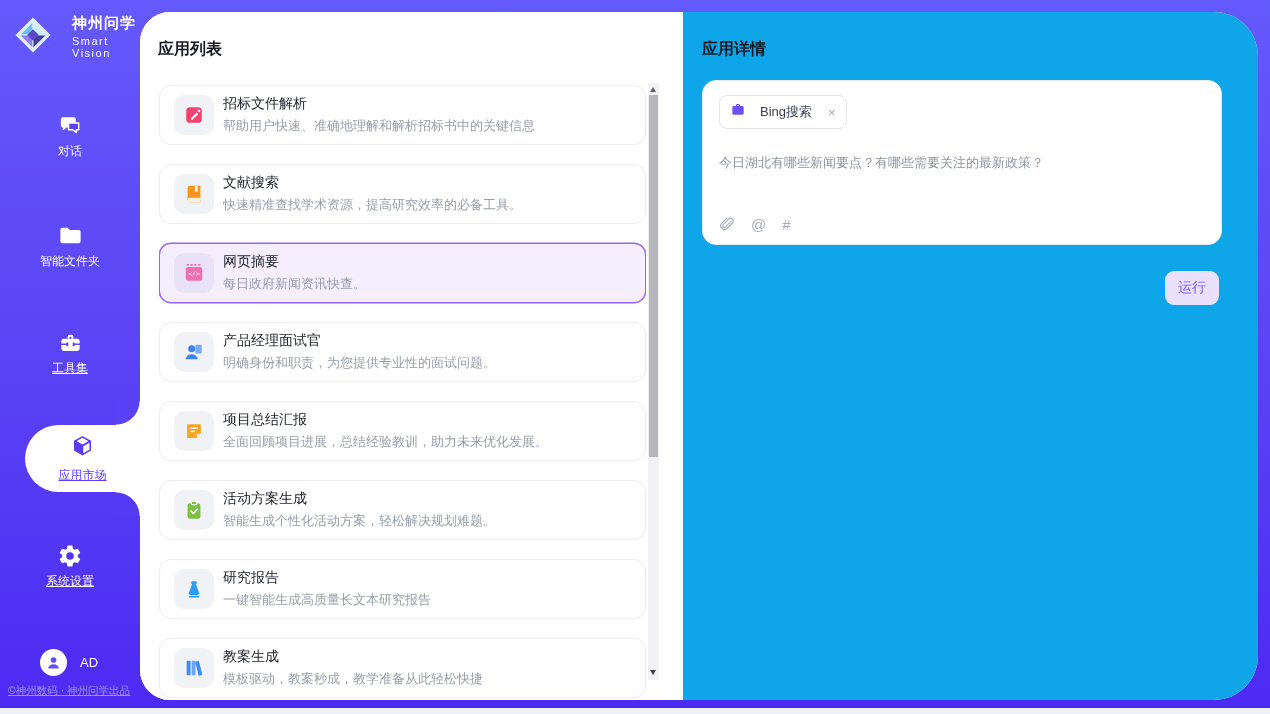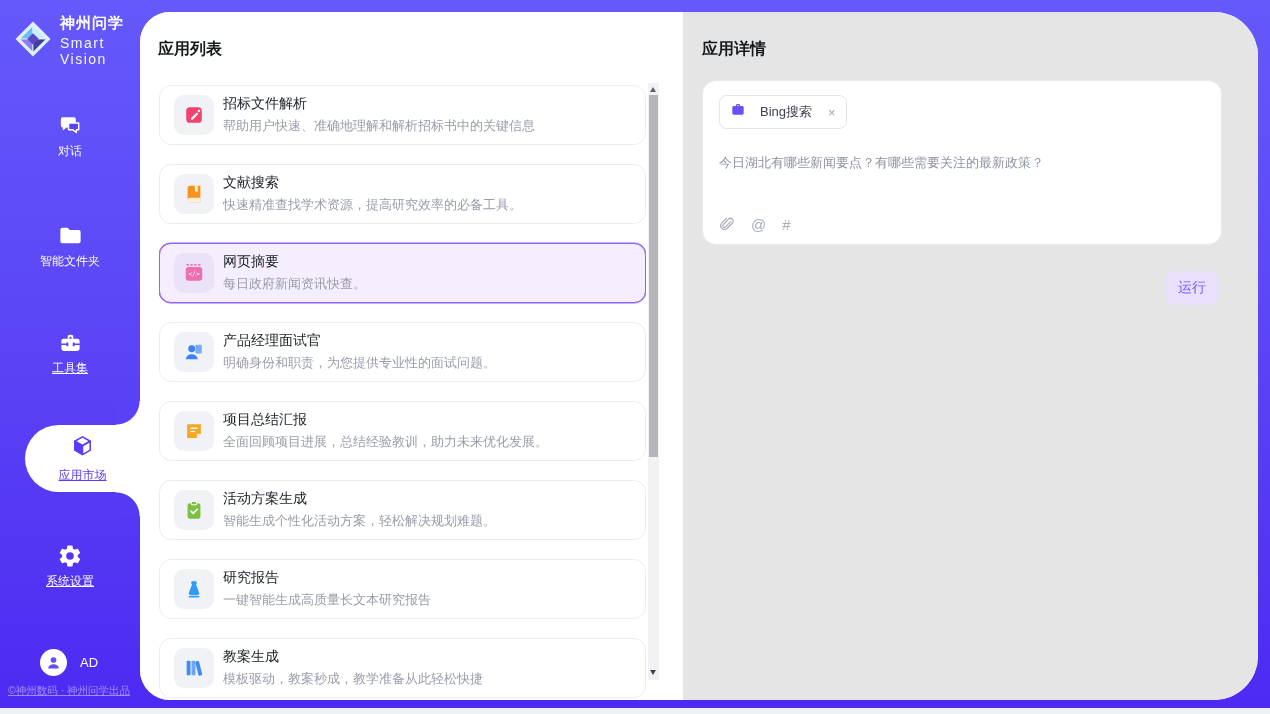--- a/index.html
+++ b/index.html
@@ -9,23 +9,23 @@
     background: #eef0f3;
     position: relative;
     overflow: hidden;
   }
   .frame {
     position: absolute; top: 0; left: 0; width: 1270px; height: 708px;
     background: linear-gradient(180deg, #6459fb 0%, #5a43f5 52%, #4d2af2 100%);
   }
   
   .sidebar { position: absolute; left: 0; top: 0; width: 140px; height: 708px; }
-  .logo { position: absolute; top: 14px; left: 13px; display: flex; align-items: center; gap: 7px; }
+  .logo { position: absolute; top: 14px; left: 13px; display: flex; align-items: center; gap: 19px; }
   .logo-text .cn { color: #fff; font-size: 15px; font-weight: 700; letter-spacing: 1px; }
-  .logo-text .en { color: #fff; font-size: 14px; letter-spacing: 1.5px; margin-top: 2px; opacity: .95; }
+  .logo-text .en { color: #fff; font-size: 11px; letter-spacing: 1.5px; margin-top: 2px; opacity: .95; }
   .nav-item {
     position: absolute; left: 0; width: 140px; text-align: center; color: #fff; cursor: pointer;
   }
   .nav-item .nav-label { display: block; font-size: 12px; margin-top: 0; }
   .nav-item.underline .nav-label { text-decoration: underline; }
   .nav-0 { top: 112px; } .nav-1 { top: 222px; } .nav-2 { top: 329px; } .nav-4 { top: 543px; }
   .active-blob {
     position: absolute; top: 425px; left: 25px; width: 115px; height: 67px;
     background: #fff; border-radius: 34px 0 0 34px; cursor: pointer;
     display: flex; flex-direction: column; align-items: center; justify-content: center;
@@ -70,21 +70,21 @@
   .card-text { overflow: hidden; }
   .card-title { font-size: 14px; font-weight: 400; color: #20242c; white-space: nowrap; }
   .card-desc { font-size: 13px; color: #989da8; margin-top: 4px; white-space: nowrap; }
   
   .scrollbar { position: absolute; top: 71px; right: 24px; width: 11px; height: 597px; background: #f2f2f4; cursor: pointer; }
   .scroll-thumb { position: absolute; top: 12px; left: 1px; width: 9px; height: 362px; background: #b6b6ba; cursor: pointer; }
   .scroll-arrow { position: absolute; left: 2px; width: 0; height: 0; cursor: pointer; }
   .scroll-arrow.up { top: 4px; border-left: 3.5px solid transparent; border-right: 3.5px solid transparent; border-bottom: 5px solid #5a5f6b; }
   .scroll-arrow.down { bottom: 5px; border-left: 3.5px solid transparent; border-right: 3.5px solid transparent; border-top: 5px solid #3d4450; }
   
-  .detail-panel { position: relative; flex: 1; background: #e5e5e5; }
+  .detail-panel { position: relative; flex: 1; background: #0ea5e9; }
   .detail-panel .panel-title { position: absolute; top: 27px; left: 19px; }
   .detail-card {
     position: absolute; top: 68px; left: 19px; width: 520px; height: 165px;
     background: #fff; border: 1px solid #e9eaef; border-radius: 14px;
     padding: 14px 16px 12px; display: flex; flex-direction: column;
   }
   .chip {
     display: inline-flex; align-items: center; gap: 14px; width: max-content;
     border: 1px solid #e3e4e9; border-radius: 8px; padding: 6px 10px; background: #fff; cursor: pointer;
   }

